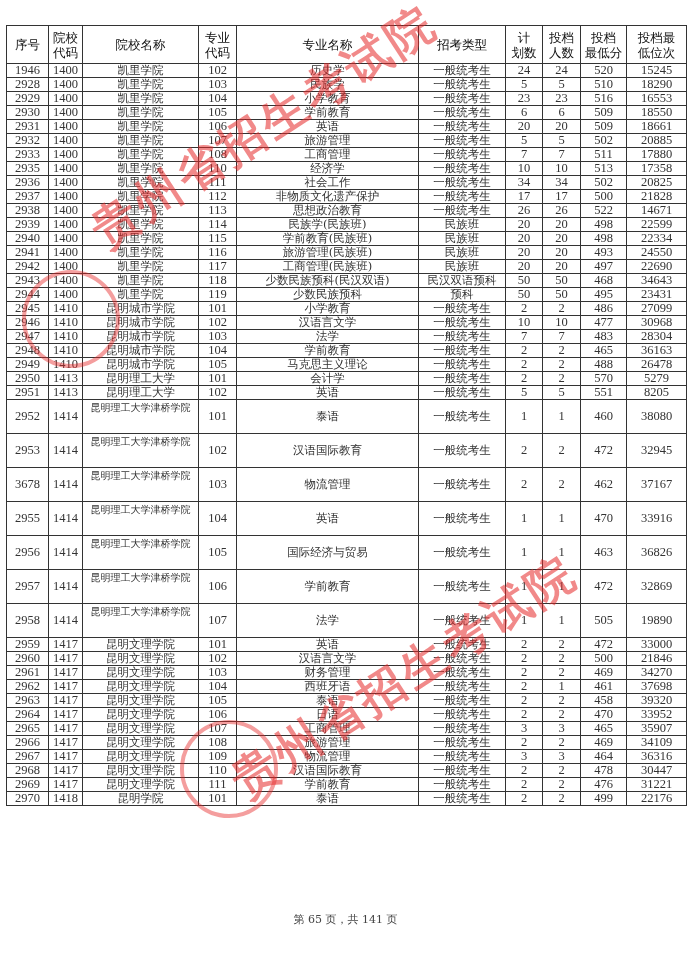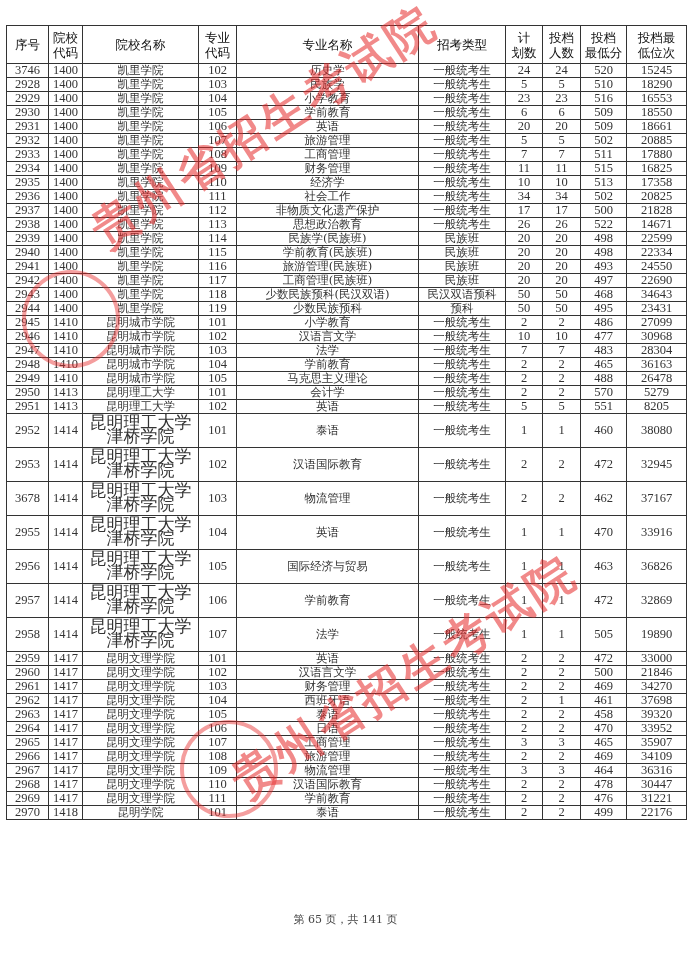--- a/index.html
+++ b/index.html
@@ -8,21 +8,21 @@
   #page { position: absolute; left: 0; top: 0; width: 691px; height: 977px; }
   table.adm { position: absolute; left: 6px; top: 25px; border-collapse: collapse;
               table-layout: fixed; width: 680px; }
   table.adm th, table.adm td { border: 1px solid #333; padding: 0; text-align: center;
               vertical-align: middle; overflow: hidden; white-space: nowrap; }
   table.adm th { font-family: "DejaVu Sans", "Liberation Sans", sans-serif; font-weight: normal;
               font-size: 12.5px; line-height: 15px; height: 37px; color: #111; }
   table.adm th .two { display: block; white-space: normal; }
   table.adm td { font-size: 11.5px; height: 13px; line-height: 13px; color: #333; }
   table.adm tr.tall td { height: 32px; }
-  table.adm td.school-tall { white-space: normal; line-height: 14px; font-size: 17px; vertical-align: top; padding-top: 1px; }
+  table.adm td.school-tall { white-space: normal; line-height: 14px; font-size: 10px; vertical-align: top; padding-top: 1px; }
   table.adm td.num { font-family: "Liberation Serif", "DejaVu Serif", serif; font-size: 12.5px; }
   .footer { position: absolute; left: 0; width: 691px; top: 912px; text-align: center;
             font-size: 11px; color: #444; font-family: "DejaVu Serif", serif; }
   .wm { position: absolute; pointer-events: none; color: rgba(230, 40, 40, 0.55);
         font-family: "DejaVu Sans", sans-serif; font-weight: bold; white-space: nowrap; }
   .wm1 { left: 80px; top: 210px; font-size: 46px; transform: rotate(-33deg); transform-origin: left top; letter-spacing: 4px; }
   .wm2 { left: 220px; top: 760px; font-size: 46px; transform: rotate(-33deg); transform-origin: left top; letter-spacing: 4px; }
   .seal { position: absolute; border: 4px solid rgba(230, 40, 40, 0.45); border-radius: 50%; pointer-events: none; }
   .seal1 { left: 22px; top: 270px; width: 90px; height: 90px; }
   .seal2 { left: 180px; top: 720px; width: 90px; height: 90px; }
@@ -79,21 +79,21 @@
             <span class="two">最低分</span>
           </th>
           <th>
             <span class="two">投档最</span>
             <span class="two">低位次</span>
           </th>
         </tr>
     </thead>
     <tbody id="tbody">
         <tr>
-          <td class="num">3746</td>
+          <td class="num">1946</td>
           <td class="num">1400</td>
           <td>凯里学院</td>
           <td class="num">102</td>
           <td>历史学</td>
           <td>一般统考生</td>
           <td class="num">24</td>
           <td class="num">24</td>
           <td class="num">520</td>
           <td class="num">15245</td>
         </tr>
@@ -161,32 +161,20 @@
           <td class="num">2933</td>
           <td class="num">1400</td>
           <td>凯里学院</td>
           <td class="num">108</td>
           <td>工商管理</td>
           <td>一般统考生</td>
           <td class="num">7</td>
           <td class="num">7</td>
           <td class="num">511</td>
           <td class="num">17880</td>
-        </tr>
-        <tr>
-          <td class="num">2934</td>
-          <td class="num">1400</td>
-          <td>凯里学院</td>
-          <td class="num">109</td>
-          <td>财务管理</td>
-          <td>一般统考生</td>
-          <td class="num">11</td>
-          <td class="num">11</td>
-          <td class="num">515</td>
-          <td class="num">16825</td>
         </tr>
         <tr>
           <td class="num">2935</td>
           <td class="num">1400</td>
           <td>凯里学院</td>
           <td class="num">110</td>
           <td>经济学</td>
           <td>一般统考生</td>
           <td class="num">10</td>
           <td class="num">10</td>

